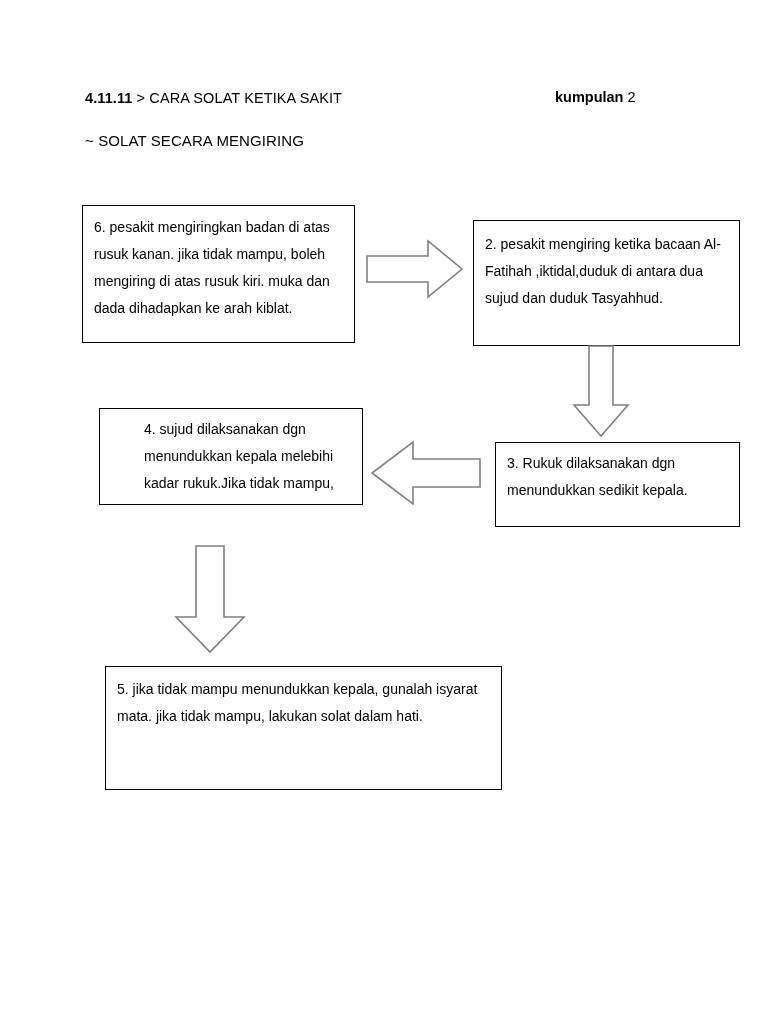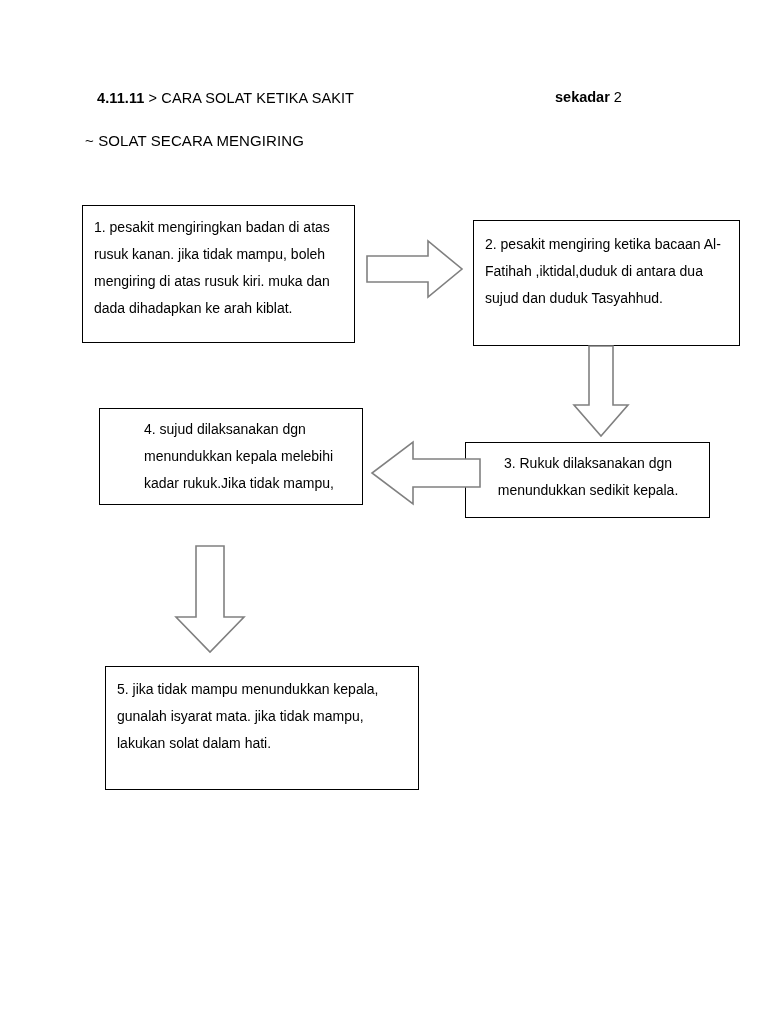--- a/index.html
+++ b/index.html
@@ -31,21 +31,20 @@
     width: 600px;
     height: 22px;
     white-space: nowrap;
   }
   .title-main {
     font-size: 14.5px;
     letter-spacing: 0.1px;
   }
   .title-main .num {
     font-weight: bold;
-    margin-left: 12px;
   }
   .kumpulan {
     position: absolute;
     left: 470px;
     top: 0;
     font-size: 14.5px;
   }
   .kumpulan .kw { font-weight: bold; }
   .kumpulan .kn { font-weight: normal; }
 
@@ -73,54 +72,54 @@
     margin: 0;
     color: #000000;
   }
 
   #box1 { left: 82px;  top: 205px; width: 273px; height: 138px; }
   #box1 .box-text { padding-top: 8px; }
 
   #box2 { left: 473px; top: 212px; width: 267px; height: 126px; margin-top: 8px; }
   #box2 .box-text { padding-top: 10px; }
 
-  #box3 { left: 465px; top: 442px; width: 245px; height: 76px; text-align: center; }
+  #box3 { left: 495px; top: 442px; width: 245px; height: 85px; }
   #box3 .box-text { padding-top: 7px; }
 
   #box4 { left: 99px;  top: 408px; width: 264px; height: 97px; padding-left: 33px; }
   #box4 .box-text { padding-top: 7px; }
 
-  #box5 { left: 105px; top: 666px; width: 314px; height: 124px; }
+  #box5 { left: 105px; top: 666px; width: 397px; height: 124px; }
   #box5 .box-text { padding-top: 9px; }
 
   
   .arrow {
     position: absolute;
   }
   .arrow svg { display: block; }
 
   #arrow-1-2 { left: 366px; top: 238px; }
   #arrow-2-3 { left: 570px; top: 345px; }
   #arrow-3-4 { left: 369px; top: 438px; }
   #arrow-4-5 { left: 172px; top: 545px; }
 </style>
 </head>
 <body>
 
 <div class="canvas">
 
   <div class="header-row">
     <span class="title-main"><span class="num">4.11.11</span><span> &gt; CARA SOLAT KETIKA SAKIT</span></span>
-    <span class="kumpulan"><span class="kw">sekadar</span><span class="kn"> 2</span></span>
+    <span class="kumpulan"><span class="kw">kumpulan</span><span class="kn"> 2</span></span>
   </div>
 
   <div class="subtitle">~ SOLAT SECARA MENGIRING</div>
 
   <div class="box" id="box1">
-    <p class="box-text">1. pesakit mengiringkan badan di atas rusuk kanan. jika tidak mampu, boleh mengiring di atas rusuk kiri. muka dan dada dihadapkan ke arah kiblat.</p>
+    <p class="box-text">6. pesakit mengiringkan badan di atas rusuk kanan. jika tidak mampu, boleh mengiring di atas rusuk kiri. muka dan dada dihadapkan ke arah kiblat.</p>
   </div>
 
   <div class="box" id="box2">
     <p class="box-text">2. pesakit mengiring ketika bacaan Al-Fatihah ,iktidal,duduk di antara dua sujud dan duduk Tasyahhud.</p>
   </div>
 
   <div class="box" id="box3">
     <p class="box-text">3. Rukuk dilaksanakan dgn menundukkan sedikit kepala.</p>
   </div>
 

